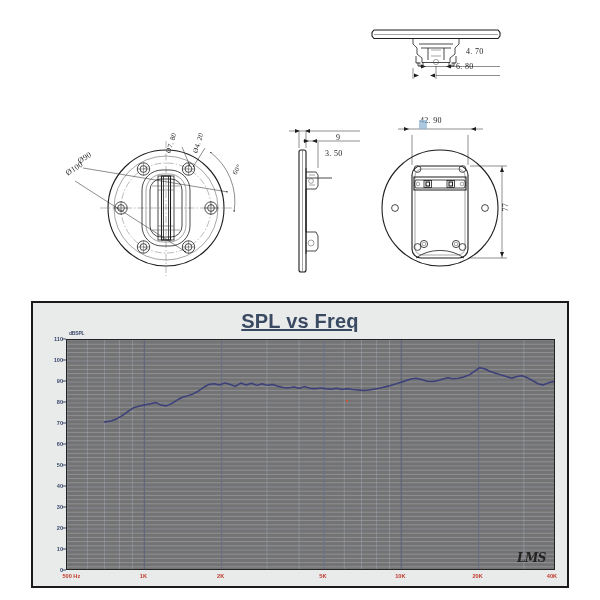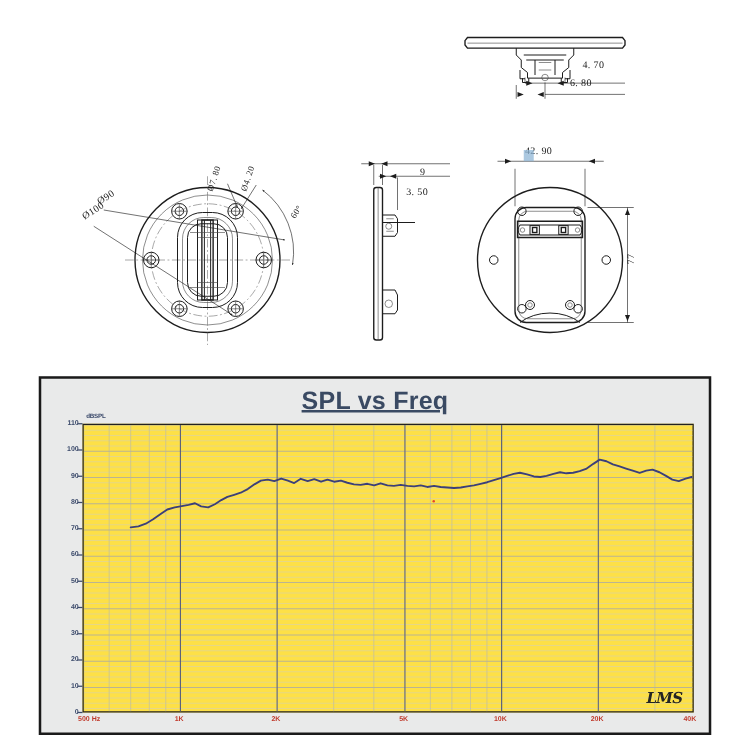--- a/index.html
+++ b/index.html
@@ -63,21 +63,21 @@
     width: 489px;
     height: 231px;
   }
   .plot-frame {
     position: absolute;
     left: 0; top: 0;
     width: 489px;
     height: 231px;
     border: 1.6px solid #222;
     box-sizing: border-box;
-    background: #fde047;
+    background: #737373;
     overflow: hidden;
   }
   .y-unit {
     position: absolute;
     left: 36px;
     top: 27px;
     font-size: 5px;
     font-weight: bold;
     color: #3b4a6b;
     letter-spacing: -0.2px;

